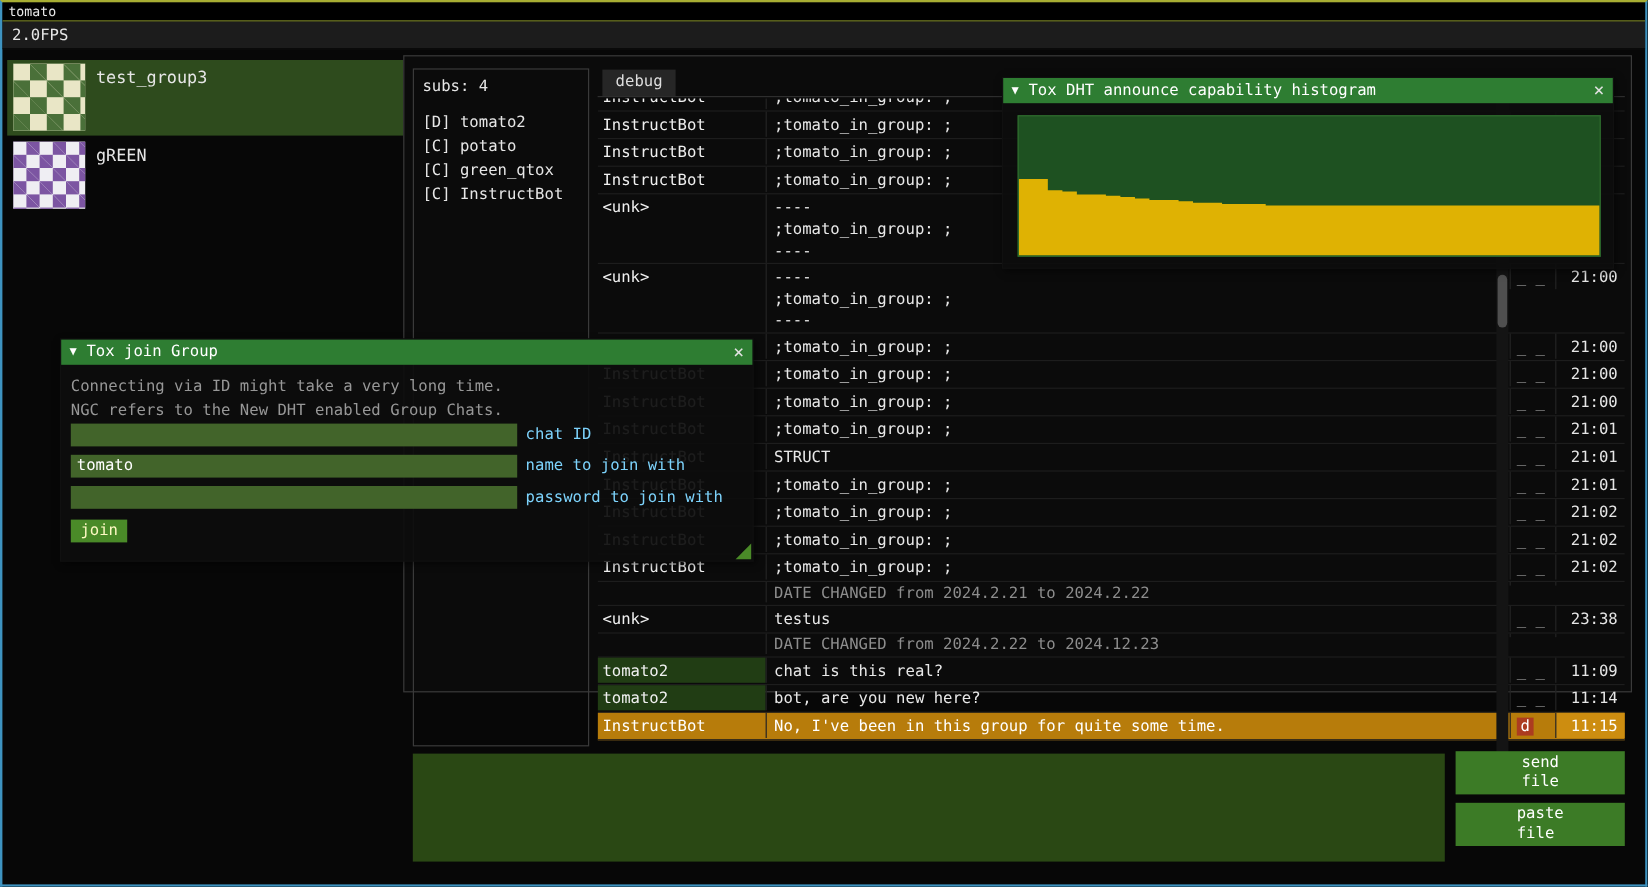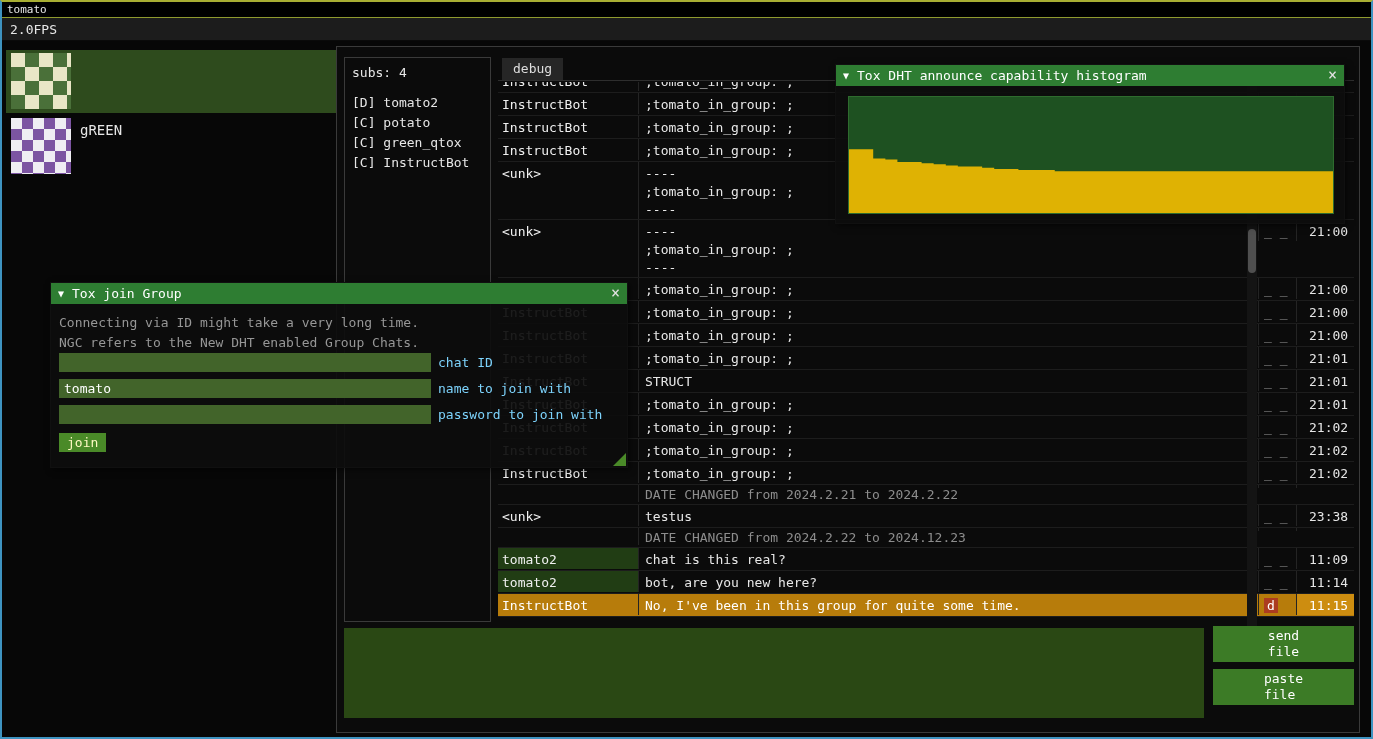--- a/index.html
+++ b/index.html
@@ -29,21 +29,21 @@
     background-image:linear-gradient(45deg,#4a7039 25%,transparent 25%,transparent 75%,#4a7039 75%),
                      linear-gradient(45deg,#4a7039 25%,transparent 25%,transparent 75%,#4a7039 75%);
     background-position:0 0,14px 14px; background-size:28px 28px; }
   .avatar-purple { background-color:#efeef3;
     background-image:linear-gradient(45deg,#7c55a2 25%,transparent 25%,transparent 75%,#7c55a2 75%),
                      linear-gradient(45deg,#7c55a2 25%,transparent 25%,transparent 75%,#7c55a2 75%);
     background-position:0 0,11px 11px; background-size:22px 22px; }
   .group-name { padding-top:4px; font-size:14px; }
 
   
-  .main-window { position:absolute; left:334px; top:44px; width:1024px; height:687px; border:1px solid #3a3a3a; background:#0b0b0b; }
+  .main-window { position:absolute; left:334px; top:44px; width:1024px; height:531px; border:1px solid #3a3a3a; background:#0b0b0b; }
   .subs-panel { position:absolute; left:7px; top:10px; width:147px; height:565px; border:1px solid #3a3a3a; padding:7px 7px; }
   .subs-title { margin-bottom:13px; }
   .member { line-height:20px; cursor:pointer; white-space:nowrap; }
 
   .chat-area { position:absolute; left:161px; top:8px; width:856px; height:572px; }
   .tabbar { height:26px; border-bottom:1px solid #2e2e2e; display:flex; align-items:flex-end; padding-left:4px; }
   .tab { background:#262626; padding:3px 11px 4px; color:#dddddd; cursor:pointer; }
   .rows { position:absolute; left:0; top:27px; right:0; bottom:0; overflow:hidden; }
   .row { display:grid; grid-template-columns:140px 1fr 14px 38px 58px; min-height:23px; border-bottom:1px solid #1d1d1d; align-items:start; }
   .row.clip { margin-top:-12px; }
@@ -110,20 +110,21 @@
         <span class="menu-item">Tox</span>
 
         <span class="menu-item">Performance</span>
       </div>
   </div>
 
   <div class="group-list">
 
       <div class="group-item selected">
         <span class="avatar avatar-green"></span>
+        <span class="group-name">test_group3</span>
       </div>
 
       <div class="group-item">
         <span class="avatar avatar-purple"></span>
         <span class="group-name">gREEN</span>
       </div>
     </div>
 
   <div class="main-window">
 

